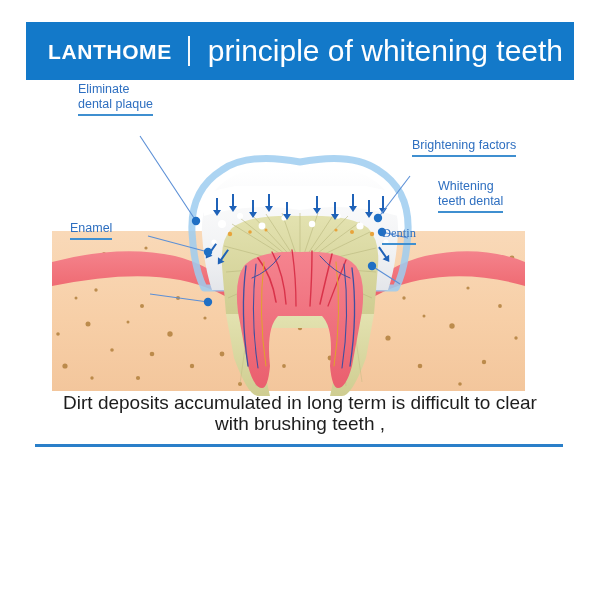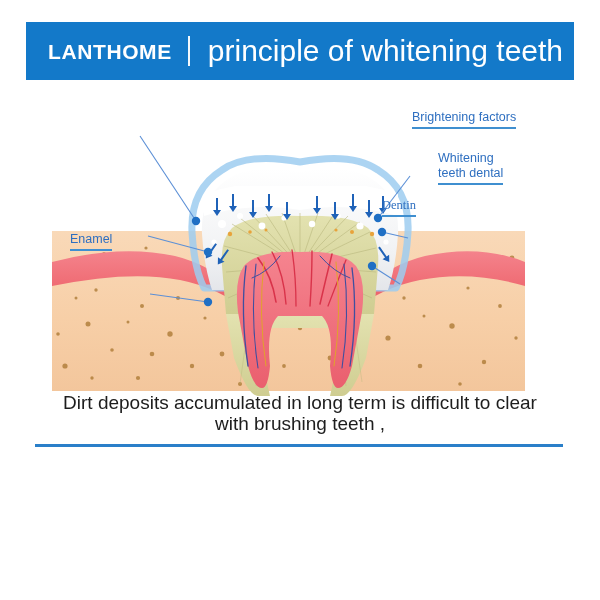--- a/index.html
+++ b/index.html
@@ -30,21 +30,21 @@
   .illus{position:absolute;left:0;top:66px;width:600px;height:330px;}
   .illus svg{display:block;}
 
   .lbl{
     position:absolute;color:#2e6fc0;font-size:12.5px;line-height:15px;
     white-space:nowrap;
   }
   .lbl .rule{
     display:block;height:1.6px;background:#3f8fd0;margin-top:2px;
   }
-  .lbl.right{text-align:left;}
+  .lbl.right{text-align:left;margin-top:28px;}
 
   
   .caption{
     position:absolute;left:60px;top:392px;width:480px;
     text-align:center;color:#1d1d1d;font-size:19px;line-height:21px;
   }
   .rule-blue{
     position:absolute;left:35px;top:444px;width:528px;height:3px;background:#2a7fc9;
   }
 
@@ -271,22 +271,27 @@
       <g fill="#1f6fc4">
         <circle cx="196" cy="155" r="4.2"></circle>
         <circle cx="208" cy="186" r="4.2"></circle>
         <circle cx="208" cy="236" r="4.2"></circle>
         <circle cx="378" cy="152" r="4.2"></circle>
         <circle cx="382" cy="166" r="4.2"></circle>
         <circle cx="372" cy="200" r="4.2"></circle>
       </g>
     </svg>
 
-
-    <div class="lbl" style="left:70px;top:166px;">
+    <div class="lbl" style="left:78px;top:16px;">
+      <span>Eliminate</span><br>
+      <span>dental plaque</span>
+      <span class="rule"></span>
+    </div>
+
+    <div class="lbl" style="left:70px;top:155px;">
       <span>Enamel</span>
       <span class="rule"></span>
     </div>
 
     <div class="lbl right" style="left:412px;top:44px;">
       <span>Brightening factors</span>
       <span class="rule"></span>
     </div>
 
     <div class="lbl right" style="left:438px;top:85px;">

